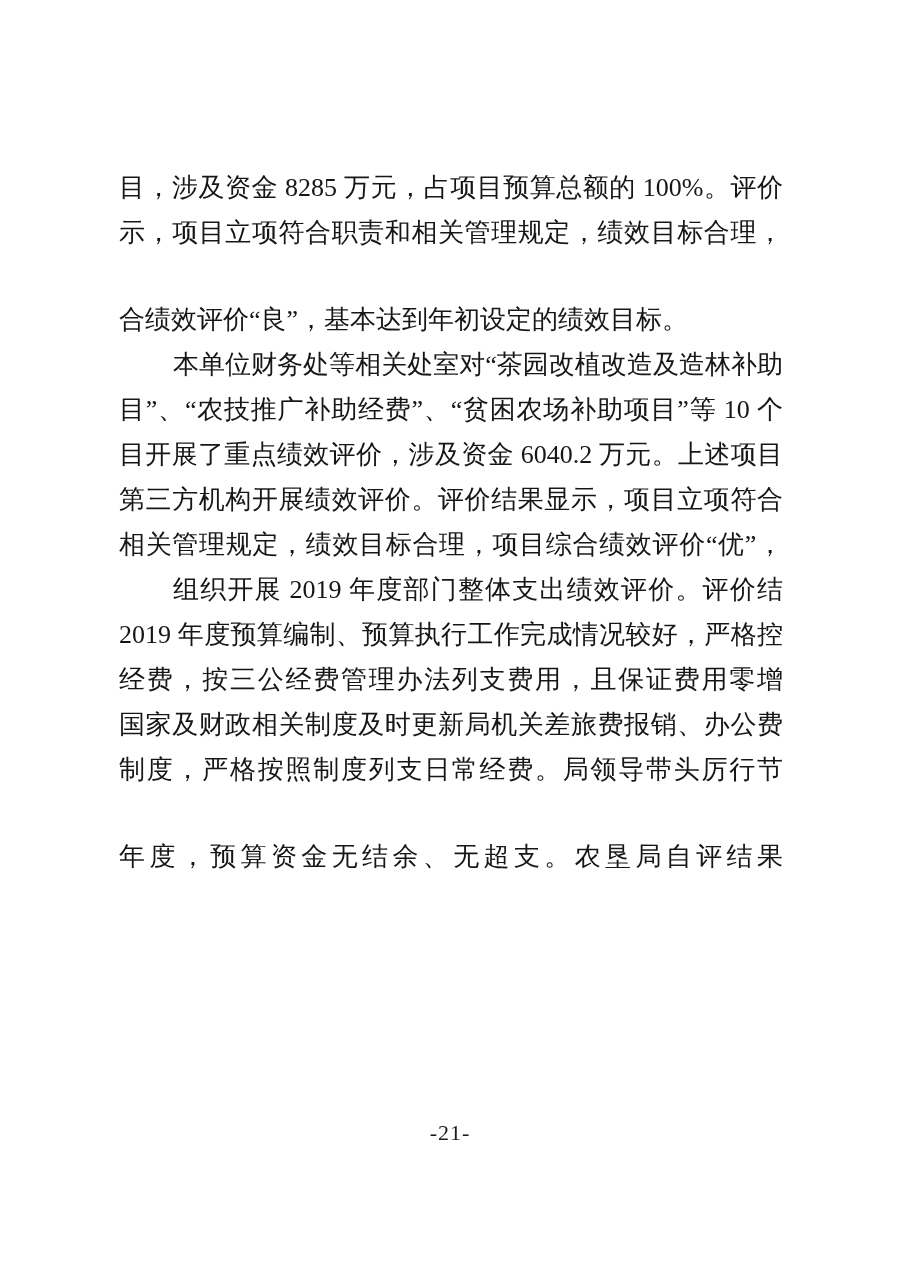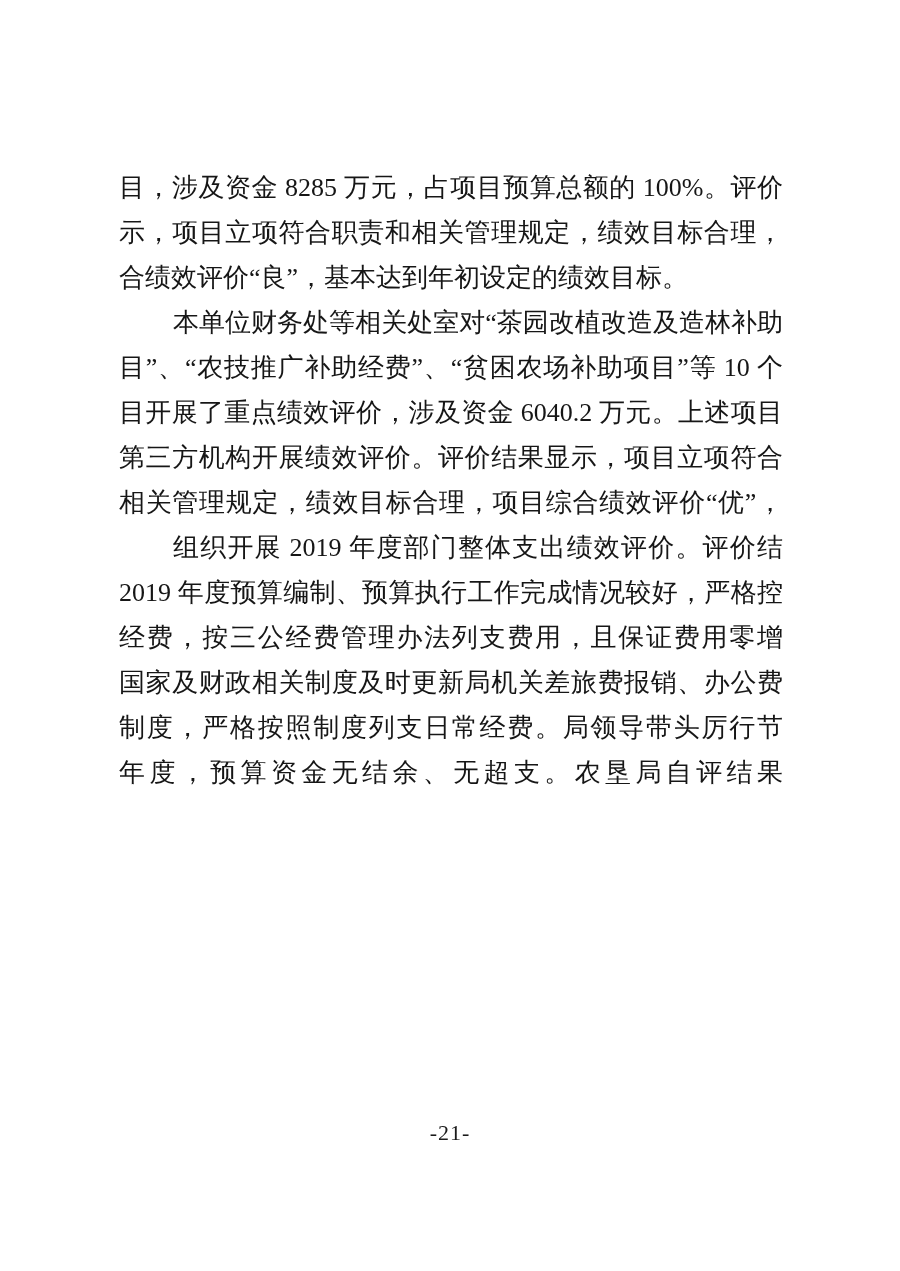--- a/index.html
+++ b/index.html
@@ -26,20 +26,21 @@
   .line {
     height: 45px;
     line-height: 45px;
     font-size: 26px;
     text-align: justify;
     text-align-last: justify;
     overflow: hidden;
   }
   .line.end {
     text-align-last: left;
+    margin-top: 42px;
   }
   .line.indent {
     text-indent: 54px;
   }
   .footer {
     position: absolute;
     top: 1116px;
     left: 0;
     width: 900px;
     text-align: center;

